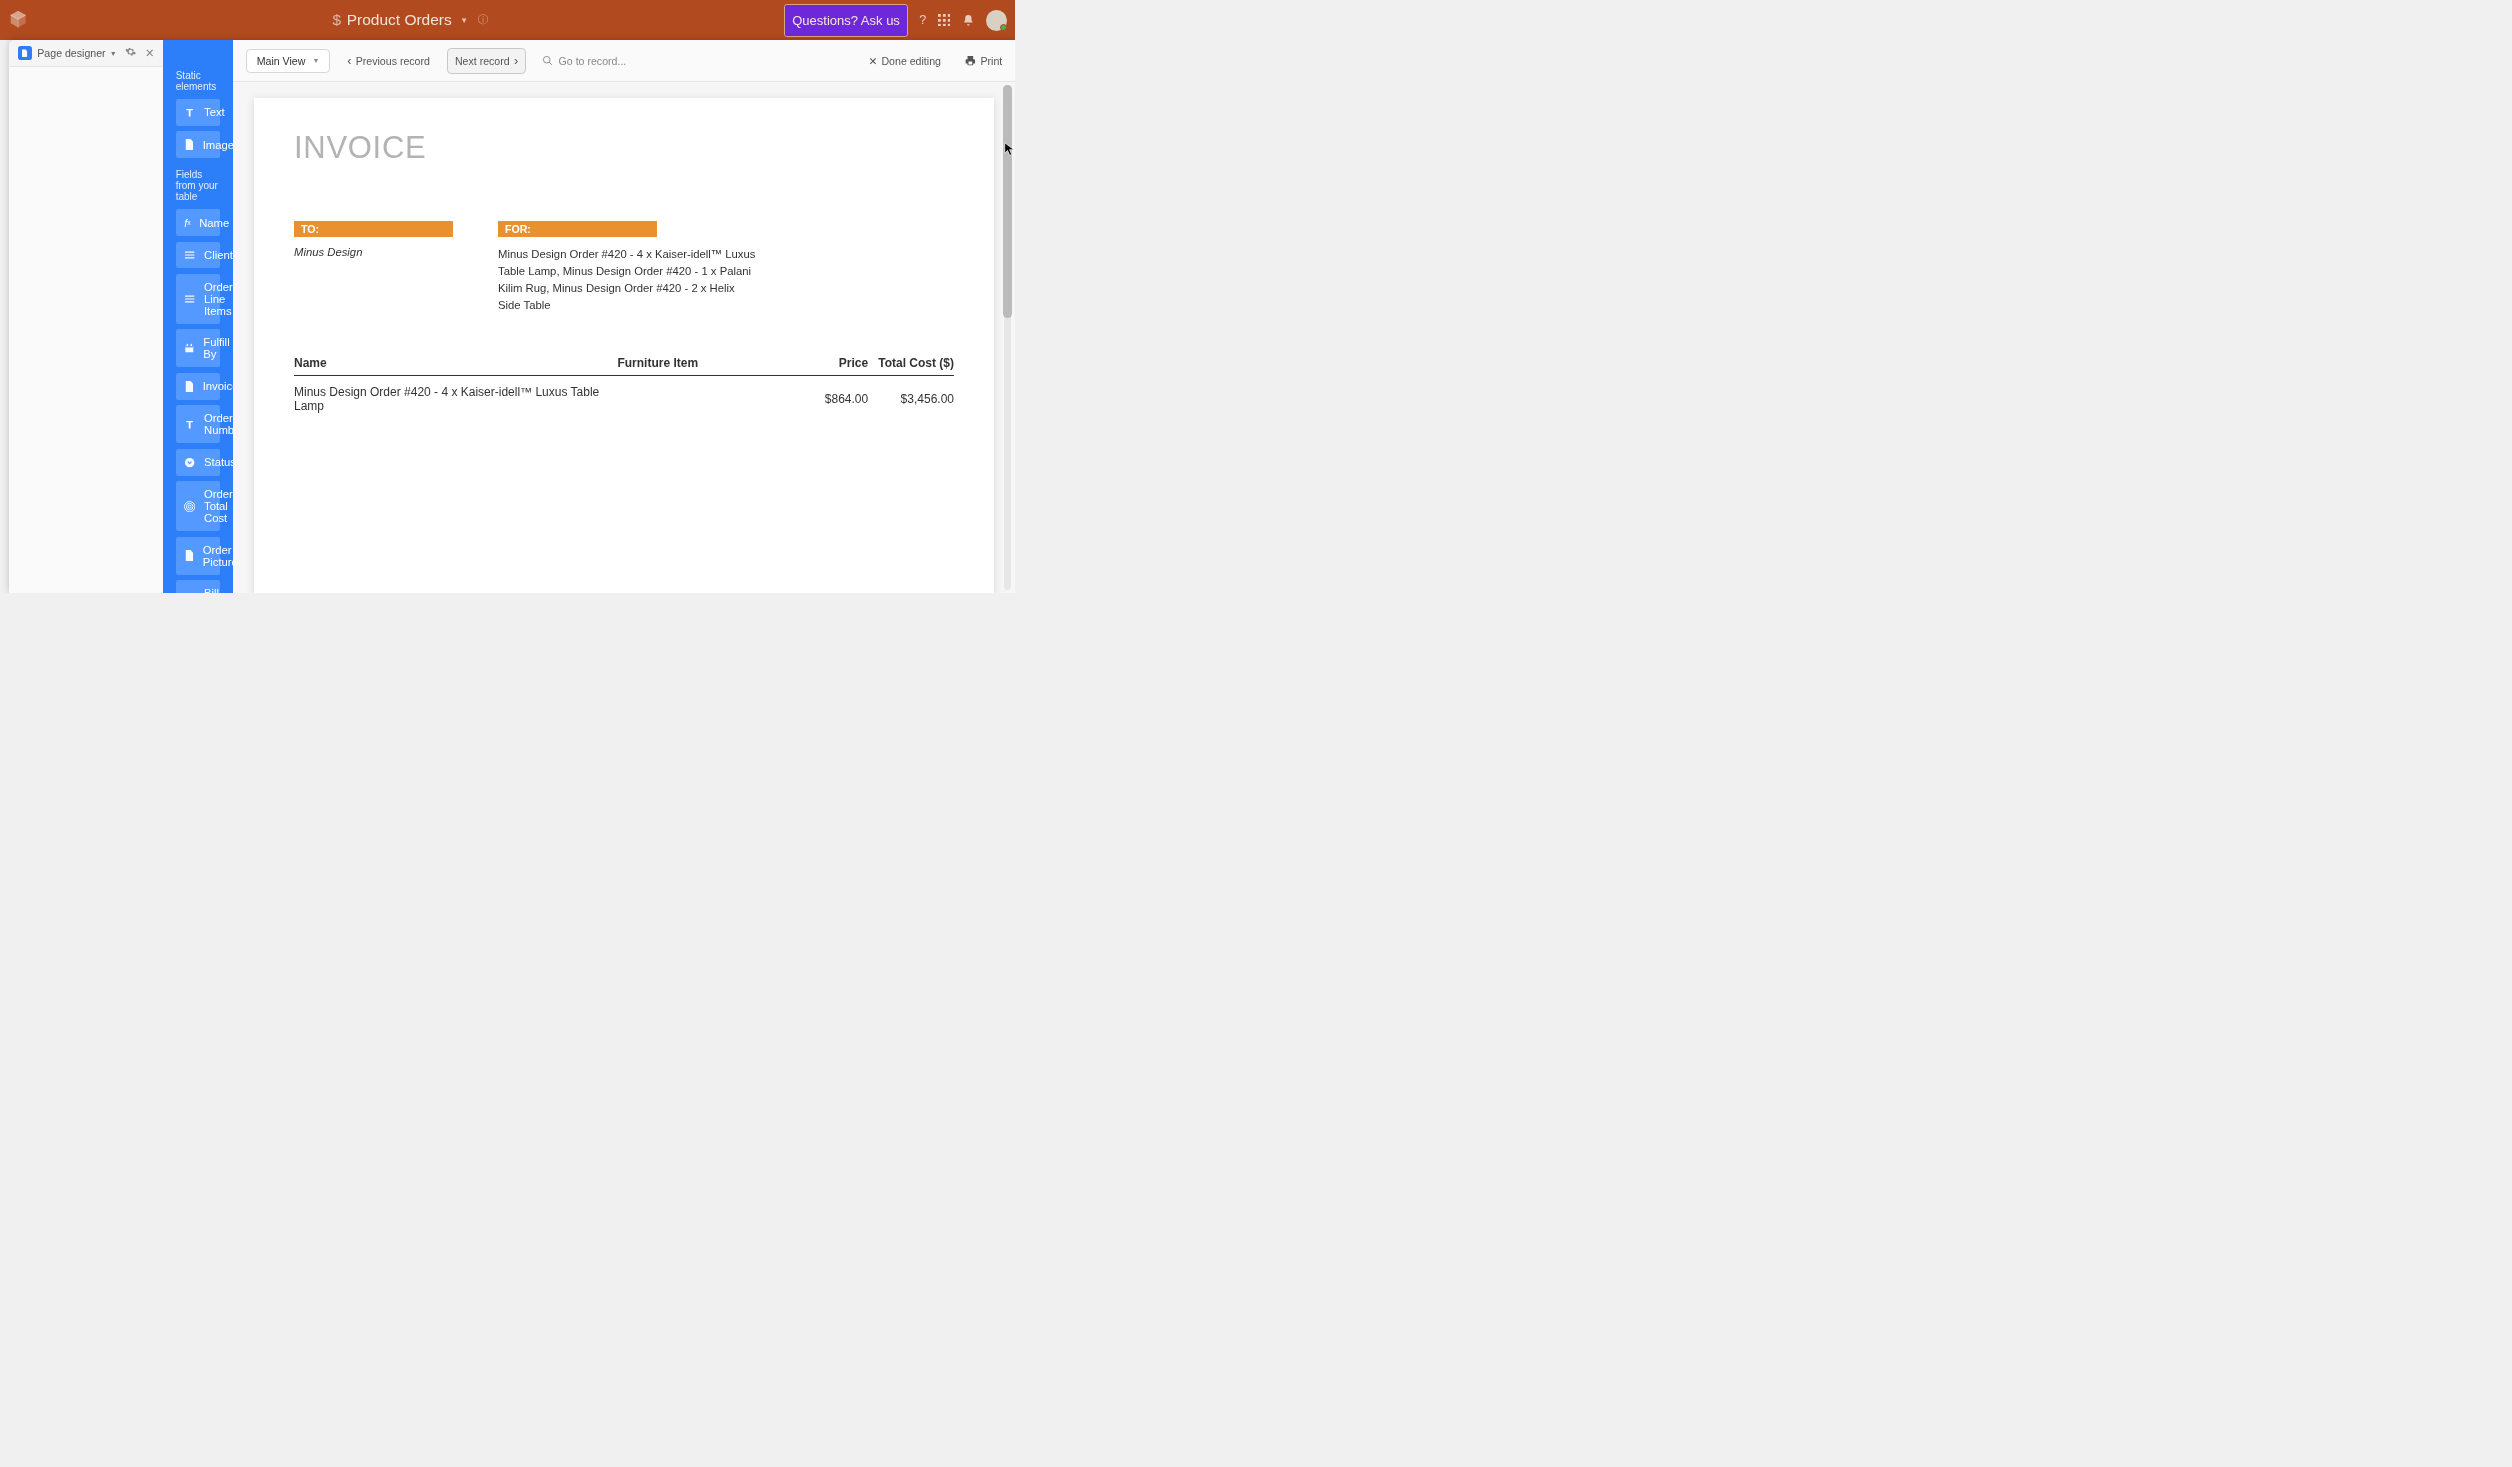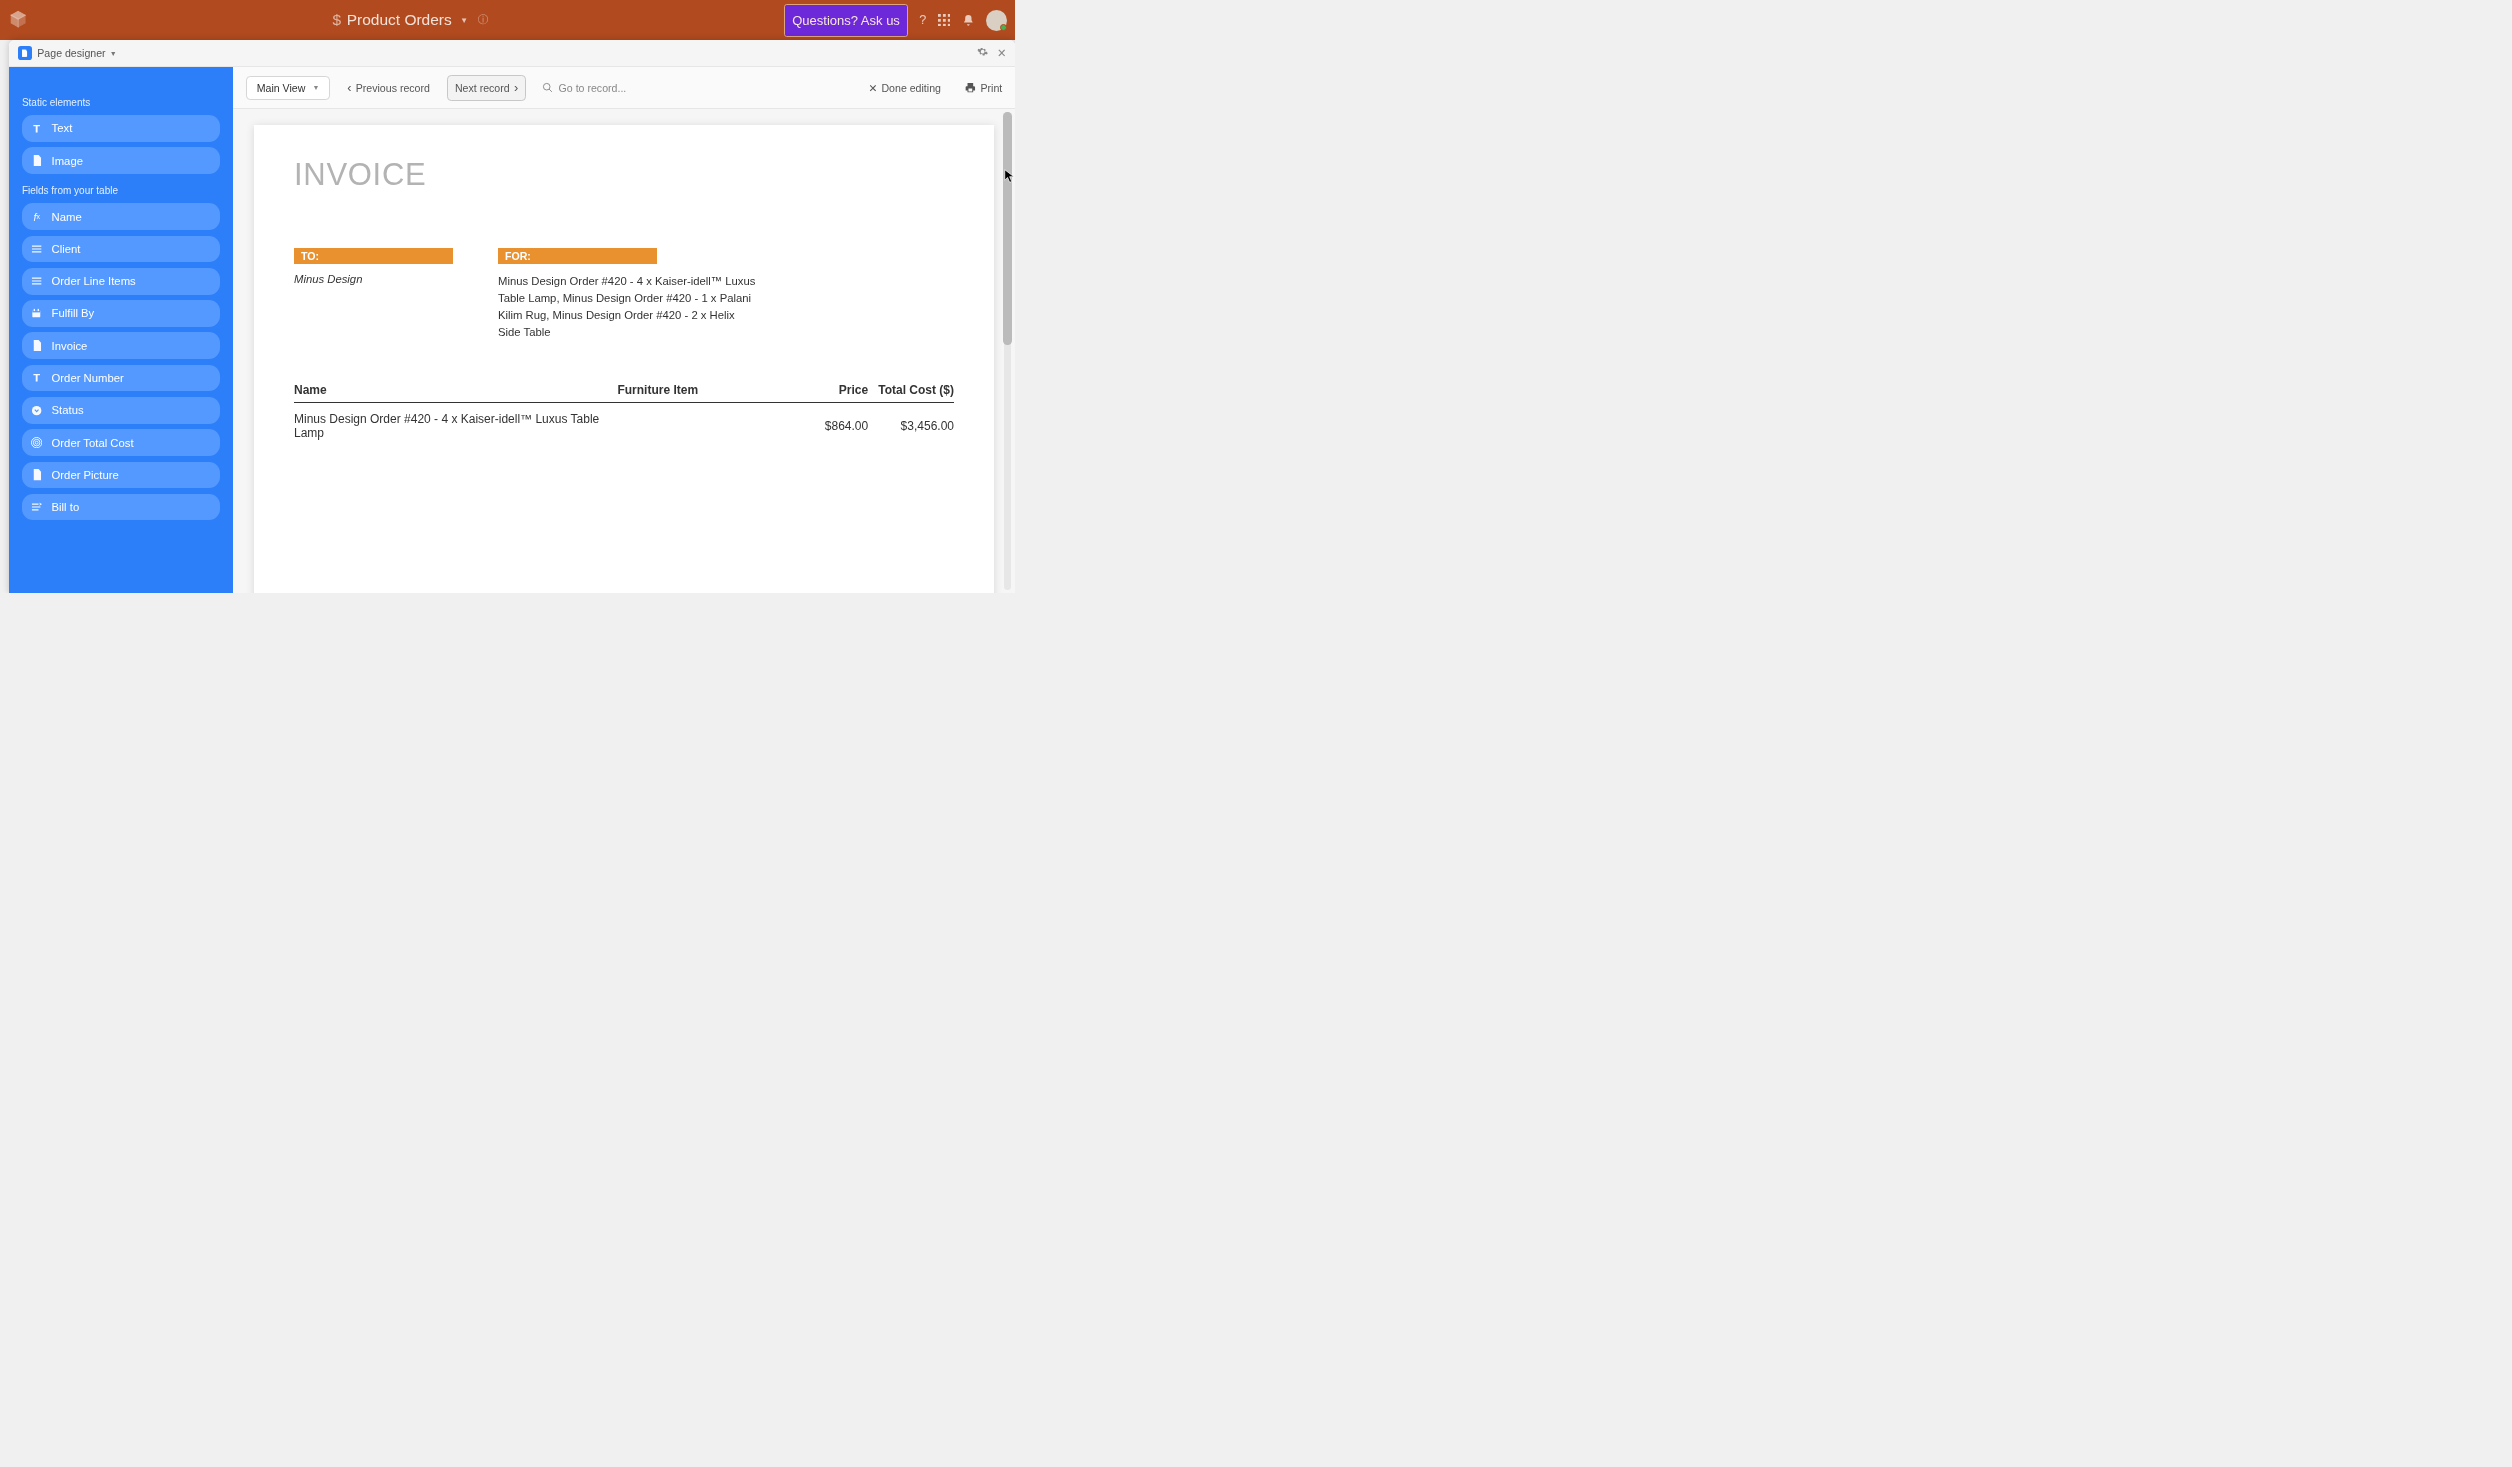--- a/index.html
+++ b/index.html
@@ -68,21 +68,21 @@
     position: absolute;
     top: 40px;
     left: 9.2px;
     right: 0;
     bottom: 0;
     background: #fafafa;
     border-top-left-radius: 5.6px;
     border-top-right-radius: 5.6px;
     box-shadow: 0 0 7px rgba(0,0,0,0.2);
     display: flex;
-    flex-direction: column;
+    flex-direction: row;
   }
   .panel-titlebar {
     height: 27px;
     background: #f5f5f5;
     border-bottom: 0.7px solid #e6e6e6;
     display: flex;
     align-items: center;
     padding: 0 8.5px;
     border-top-left-radius: 5.6px;
     border-top-right-radius: 5.6px;
@@ -110,21 +110,21 @@
   }
   .side-section-label {
     font-size: 10px;
     color: #e3efff;
     margin-bottom: 7px;
     margin-top: 20px;
   }
   .side-section-label.second { margin-top: 11.3px; }
   .field-item {
     background: #5499ff;
-    border-radius: 11px;
+    border-radius: 2px;
     padding: 7px 8.5px;
     display: flex;
     align-items: center;
     gap: 8.5px;
     margin-bottom: 5.6px;
     font-size: 11.3px;
     cursor: grab;
   }
   .field-item .fi-icon {
     width: 12.7px; height: 12.7px;

